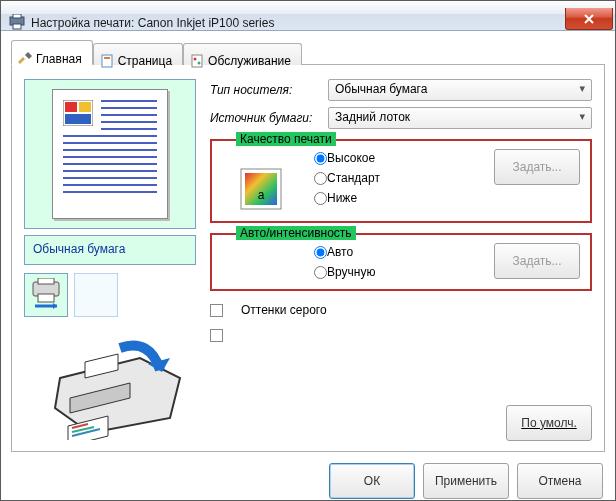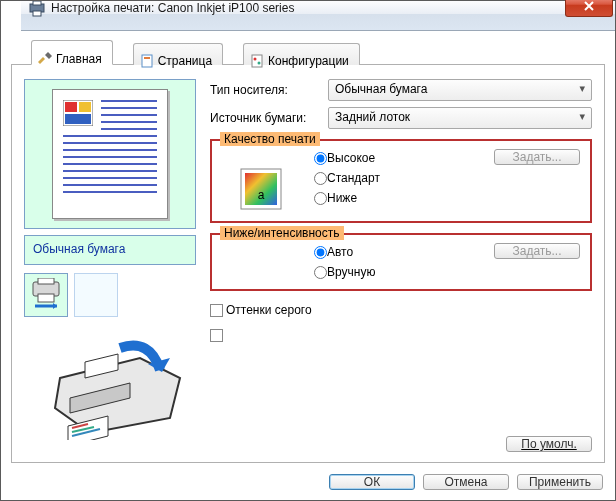--- a/index.html
+++ b/index.html
@@ -1,28 +1,28 @@
 <!DOCTYPE html>
 <html><head>
 <meta charset="utf-8">
 <style>
 * { box-sizing: border-box; margin: 0; padding: 0; font-family: "Segoe UI", Tahoma, sans-serif; font-size: 12px; }
 body { background: #d0d0d0; width: 616px; height: 501px; overflow: hidden; }
 
 .window { width: 616px; height: 501px; background: #fff; border: 1px solid #5a5a5a; box-shadow: 0 4px 16px rgba(0,0,0,0.4); }
 
-.titlebar { height: 30px; background: linear-gradient(to bottom, #fdfdfe 0%, #e9eef5 45%, #d6e0ec 46%, #dce6f2 100%); display: flex; align-items: flex-start; padding: 0 0 0 8px; border-bottom: 1px solid #9aa7b6; margin-left: 20px; }
+.titlebar { height: 30px; background: linear-gradient(to bottom, #fdfdfe 0%, #e9eef5 45%, #d6e0ec 46%, #dce6f2 100%); display: flex; align-items: flex-end; padding: 0 0 0 8px; border-bottom: 1px solid #9aa7b6; }
 .titlebar .icon { width: 16px; height: 16px; margin-right: 6px; display: inline-flex; align-items: center; justify-content: center; }
 .titlebar .title { flex: 1; color: #1a1a1a; }
 .titlebar .close { width: 48px; height: 22px; margin-right: 2px; margin-top: -6px; background: linear-gradient(to bottom, #f09c90 0%, #d9563e 45%, #c73a1d 46%, #cf4d33 100%); border: 1px solid #8a2d18; border-top: none; border-radius: 0 0 3px 3px; display: flex; align-items: center; justify-content: center; color: #fff; font-size: 11px; }
 
 .client { padding: 8px 10px 10px 10px; background: #fff; height: calc(100% - 30px); display: flex; flex-direction: column; }
 
 .tabs { display: flex; align-items: flex-end; border-bottom: 1px solid #b0b0b0; height: 26px; position: relative; }
-.tab { display: flex; align-items: center; gap: 4px; padding: 16px 10px 4px 6px; border: 1px solid #b0b0b0; border-bottom: none; background: linear-gradient(to bottom, #fafafa, #ececec); margin-right: 0px; border-radius: 3px 3px 0 0; position: relative; top: 1px; height: 22px; margin-left: 20px; }
+.tab { display: flex; align-items: center; gap: 4px; padding: 16px 10px 4px 6px; border: 1px solid #b0b0b0; border-bottom: none; background: linear-gradient(to bottom, #fafafa, #ececec); margin-right: 0px; border-radius: 3px 3px 0 0; position: relative; top: 1px; height: 22px; }
 .tab.active { background: #fff; height: 25px; top: 1px; z-index: 2; border-bottom: 1px solid #fff; }
 .tab-icon { width: 14px; height: 14px; display: inline-flex; align-items: center; justify-content: center; }
 
 .content { border: 1px solid #b0b0b0; border-top: none; padding: 14px 12px 10px 12px; flex: 1; display: flex; gap: 14px; background: #fff; }
 
 
 .left { width: 172px; display: flex; flex-direction: column; gap: 6px; }
 .preview-box { border: 1px solid #7aa0c8; background: #d9ffea; padding: 8px; height: 150px; display: flex; align-items: center; justify-content: center; }
 .page { width: 116px; height: 130px; background: #fff; border: 1px solid #888; box-shadow: 2px 2px 0 #bbb; position: relative; padding: 10px; }
 .page .thumb { position: absolute; top: 10px; left: 10px; width: 30px; height: 26px; }
@@ -34,39 +34,39 @@
 
 .icon-row { display: flex; gap: 6px; margin-top: 2px; }
 .icon-tile { width: 44px; height: 44px; border: 1px solid #7aa0c8; background: #d9ffea; display: flex; align-items: center; justify-content: center; font-size: 20px; }
 .icon-tile.blank { border: 1px solid #bcd4ee; background: #f3fbff; }
 
 .printer-illus { margin-top: 4px; height: 114px; border: none; display: flex; align-items: center; justify-content: center; }
 
 
 .right { flex: 1; display: flex; flex-direction: column; gap: 6px; }
 .row { display: flex; align-items: center; gap: 8px; }
-.row .lbl { width: 110px; }
+.row .lbl { width: 110px; font-style: italic; }
 .row .sel { flex: 1; height: 22px; border: 1px solid #a8a8a8; background: linear-gradient(to bottom,#fdfdfd,#ededed); padding: 2px 20px 2px 6px; border-radius: 2px; position: relative; }
 .row .sel::after { content: "▾"; position: absolute; right: 6px; top: 2px; color: #555; font-size: 11px; }
 
 .group { border: 2px solid #b93030; padding: 8px 10px 10px 10px; margin-top: 4px; position: relative; }
-.group .legend { position: absolute; top: -9px; left: 8px; background: #fdba74; padding: 0 4px; }
+.group .legend { position: absolute; top: -9px; left: 24px; background: #22c55e; padding: 0 4px; }
 
 .qrow { display: flex; align-items: flex-start; gap: 14px; }
 .qleft { width: 78px; display: flex; align-items: center; justify-content: center; padding-top: 18px; }
 .qopts { flex: 1; display: flex; flex-direction: column; gap: 6px; padding-top: 2px; }
 .radio { display: flex; align-items: center; gap: 0; }
 .radio input { width: 13px; height: 13px; }
 .qbtncol { display: flex; align-items: flex-end; padding-bottom: 0px; }
 
-.btn { min-width: 86px; height: 16px; border: 1px solid #a0a0a0; background: linear-gradient(to bottom,#fdfdfd,#e7e7e7); border-radius: 3px; padding: 0 10px; display: inline-flex; align-items: center; justify-content: center; color: #333; }
+.btn { min-width: 86px; height: 36px; border: 1px solid #a0a0a0; background: linear-gradient(to bottom,#fdfdfd,#e7e7e7); border-radius: 3px; padding: 0 10px; display: inline-flex; align-items: center; justify-content: center; color: #333; }
 .btn.disabled { color: #9a9a9a; }
 .btn.default { border: 1px solid #3c7fb1; box-shadow: 0 0 0 1px #a7d3f0 inset; }
 
-.chk { display: flex; align-items: center; gap: 3px; margin-top: 6px; }
+.chk { display: flex; align-items: center; gap: 18px; margin-top: 6px; }
 .chk .box { width: 13px; height: 13px; border: 1px solid #888; background: #fff; }
 
 .spacer { flex: 1; }
 .defaults-row { display: flex; justify-content: flex-end; margin-top: auto; text-decoration: underline; }
 
 .footer { display: flex; justify-content: flex-end; gap: 8px; padding: 10px 2px 0 2px; border-top: 1px solid transparent; }
 </style>
 </head>
 <body>
 
@@ -108,21 +108,21 @@
         <span>Страница</span>
       </div>
       <div class="tab">
         <span class="tab-icon">
             <svg viewBox="0 0 14 14">
               <rect x="2" y="1" width="10" height="12" fill="#fff" stroke="#888"></rect>
               <circle cx="5" cy="5" r="1.5" fill="#d33"></circle>
               <circle cx="9" cy="9" r="1.5" fill="#3a8"></circle>
             </svg>
           </span>
-        <span>Конфигурации</span>
+        <span>Обслуживание</span>
       </div>
     </div>
 
     <div class="content">
 
       <div class="left">
         <div class="preview-box">
           <div class="page">
             <div class="thumb">
               <svg viewBox="0 0 30 26">
@@ -220,21 +220,21 @@
                   <span>Ниже</span>
                 </label>
             </div>
             <div class="qbtncol">
                 <div class="btn disabled">Задать...</div>
               </div>
           </div>
         </div>
 
         <div class="group">
-          <div class="legend">Ниже/интенсивность</div>
+          <div class="legend">Авто/интенсивность</div>
           <div class="qrow">
             <div class="qleft" style="width:78px"></div>
             <div class="qopts">
               <label class="radio">
                   <input type="radio" name="c" checked="" style="">
                   <span>Авто</span>
                 </label>
               <label class="radio">
                   <input type="radio" name="c" style="">
                   <span>Вручную</span>
@@ -256,17 +256,17 @@
 
         <div class="spacer"></div>
         <div class="defaults-row">
           <div class="btn">По умолч.</div>
         </div>
       </div>
     </div>
 
     <div class="footer">
       <div class="btn default">ОК</div>
+      <div class="btn">Применить</div>
       <div class="btn">Отмена</div>
-      <div class="btn">Применить</div>
     </div>
   </div>
 </div>
 
 </body></html>

